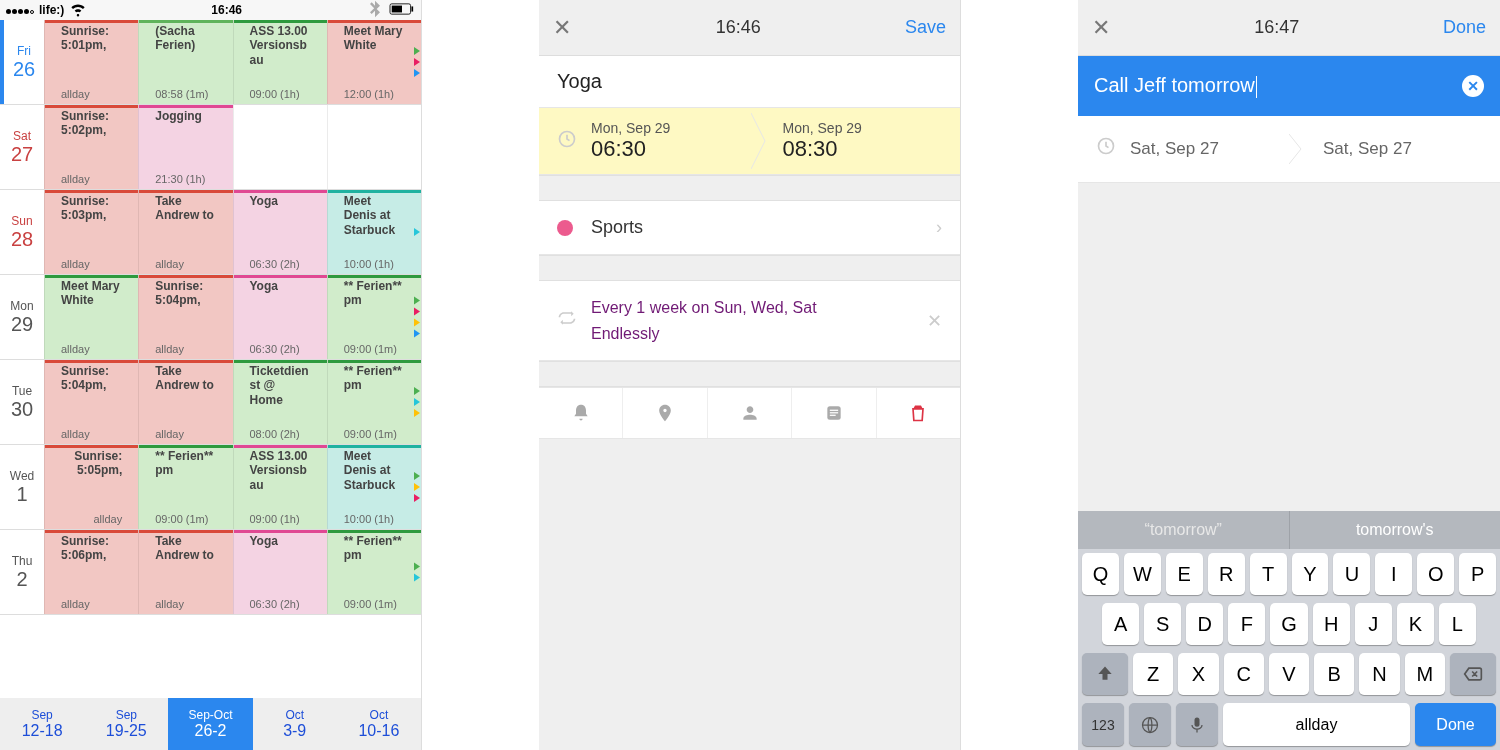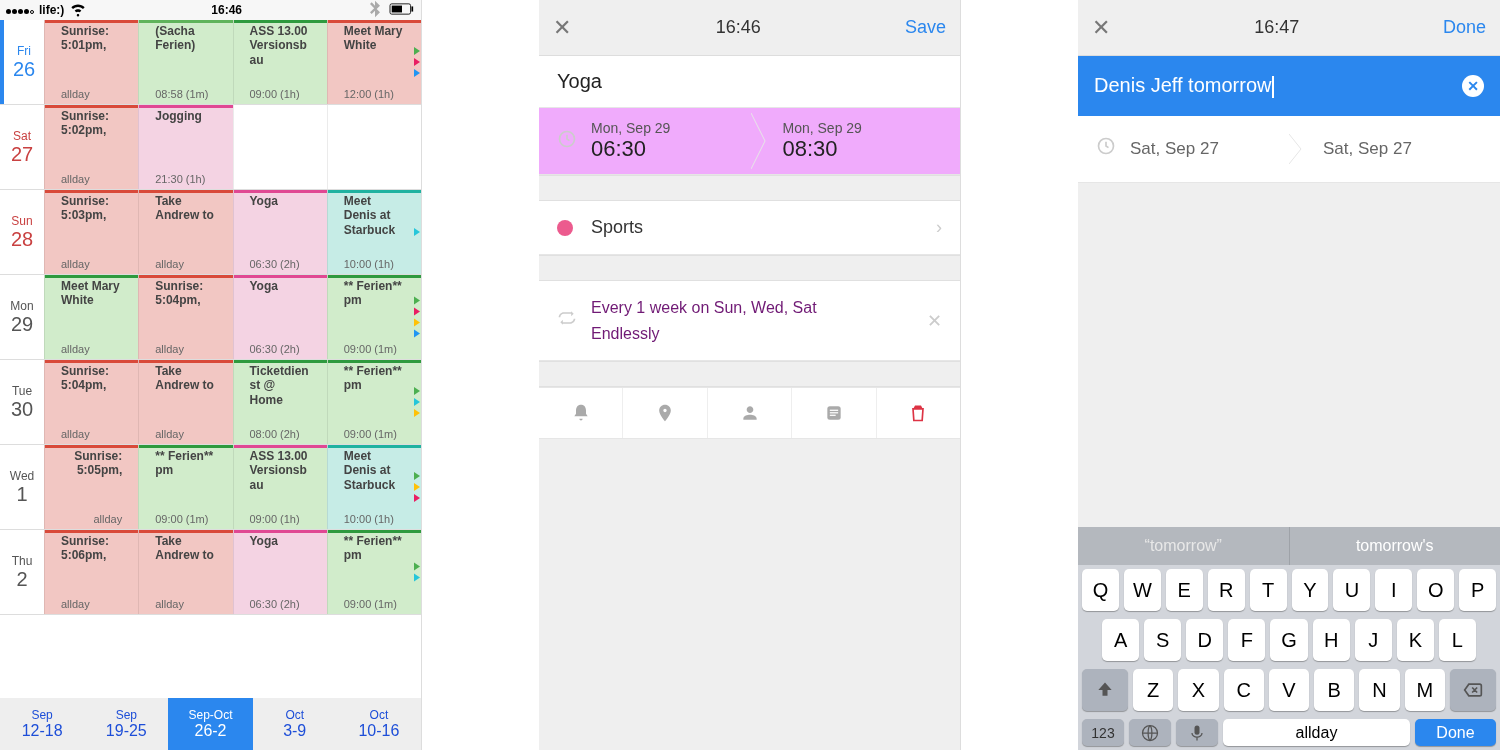--- a/index.html
+++ b/index.html
@@ -121,21 +121,21 @@
 .nav2 .t { font-size: 18px; color:#333; }
 .nav2 .act { font-size: 18px; color:#2b87ee; font-weight:500;}
 .form-row {
   padding: 14px 18px;
   background:#fff;
   border-bottom: 1px solid #e6e6e6;
 }
 .form-title { font-size: 20px; color:#222; }
 .date-row {
   display:flex; align-items:center;
-  background:#f0abfc;
+  background:#fef9c3;
   border-bottom: 1px solid #e6e6e6;
   padding: 12px 18px;
   position: relative;
 }
 .date-row .ico { width: 26px; color:#ccc; font-size:20px; }
 .date-block { flex:1; padding-left: 8px; }
 .date-block .d1 { font-size:14px; color:#555; }
 .date-block .d2 { font-size:22px; color:#222; font-weight:400;}
 .gap-row { height: 26px; background:#efefef; border-bottom:1px solid #e0e0e0; border-top:1px solid #e0e0e0;}
 .list-row {
@@ -234,21 +234,21 @@
   border-radius:5px;
   box-shadow: 0 1px 1px rgba(0,0,0,0.3);
   height:42px;
   display:flex; align-items:center; justify-content:center;
   font-size:20px;
 }
 .kb-key.fn { background:#adb3bd; color:#333; }
 .kb-row2 { padding: 0 20px; }
 .kb-row3 .kb-key.fn { flex: 0 0 46px; }
 .kb-bottom { display:flex; gap:5px; }
-.kb-bottom .kb-key { height:27px; }
+.kb-bottom .kb-key { height:43px; }
 .kb-bottom .space { flex:3; font-size:16px;}
 .kb-bottom .done { flex:1.3; background:#2b87ee; color:#fff; font-size:16px;}
 .kb-bottom .small { flex:0 0 42px; font-size:14px;}
 
 svg.ico-svg { width:20px; height:20px; fill:currentColor;}
 </style>
 </head>
 <body>
 
 <div class="screen">
@@ -610,21 +610,21 @@
 
 <div class="gap"></div>
 
 <div class="screen screen3">
   <div class="nav3">
     <span class="x" style="font-size:22px;color:#777;">✕</span>
     <span style="font-size:18px;color:#333;">16:47</span>
     <span style="font-size:18px;color:#2b87ee;font-weight:500;">Done</span>
   </div>
   <div class="blue-banner">
-    <span class="inp"><span>Denis Jeff tomorrow</span><span class="cursor"></span></span>
+    <span class="inp"><span>Call Jeff tomorrow</span><span class="cursor"></span></span>
     <span class="clear-btn">✕</span>
   </div>
   <div class="date-row3">
     <span class="ico">
       <svg class="ico-svg" viewBox="0 0 24 24">
           <circle cx="12" cy="12" r="9" fill="none" stroke="currentColor" stroke-width="2"></circle>
           <path d="M12 7v5l3 2" stroke="currentColor" stroke-width="2" fill="none"></path>
         </svg>
     </span>
     <span class="d">Sat, Sep 27</span>

